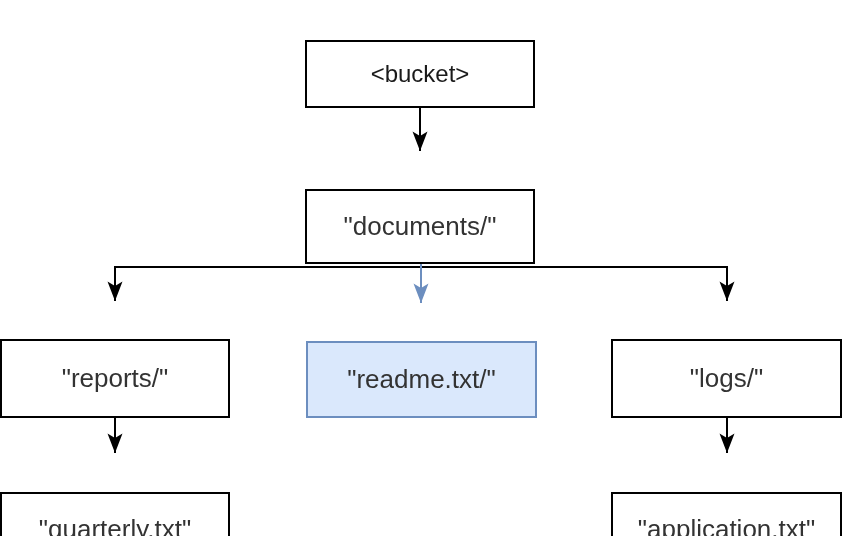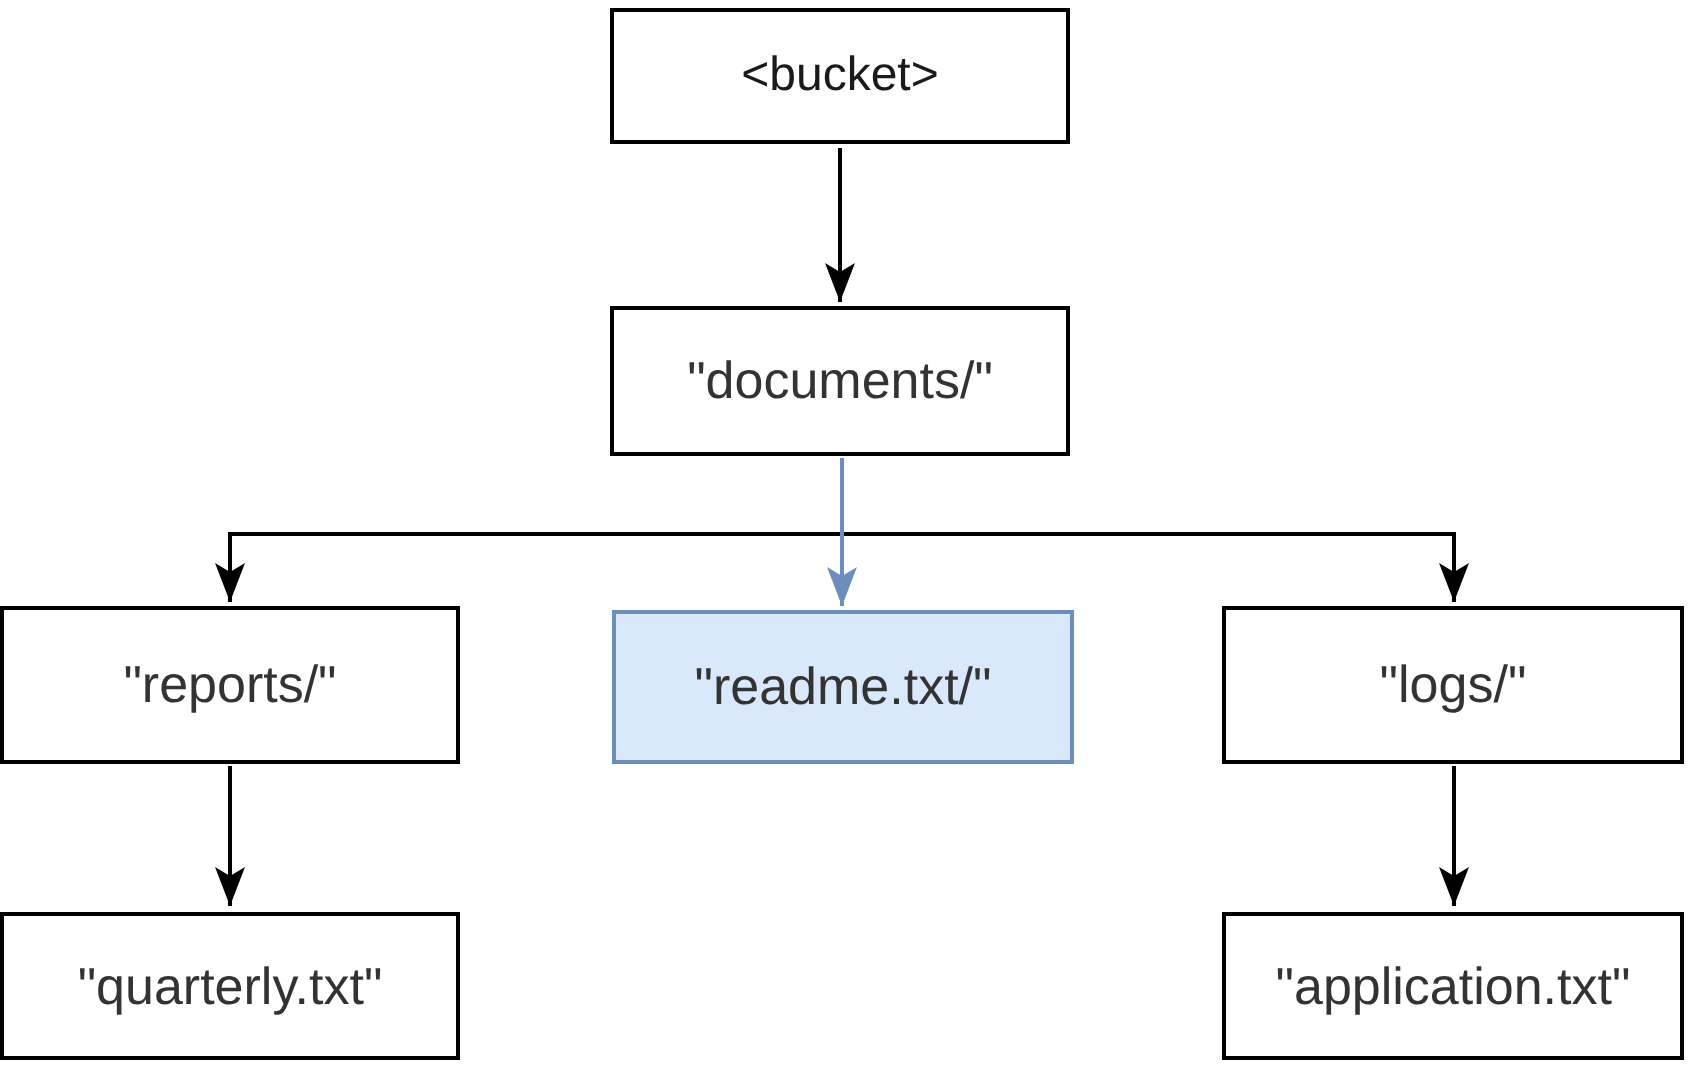--- a/index.html
+++ b/index.html
@@ -39,20 +39,21 @@
     box-sizing: border-box;
     background: var(--node-fill, #ffffff);
     border: 2px solid var(--node-stroke, #000000);
     display: flex;
     align-items: center;
     justify-content: center;
     font-size: 26px;
     color: #333333;
     white-space: nowrap;
     text-align: center;
+    margin-top: 36px;
   }
   .node--highlight {
     background: var(--highlight-fill, #dae8fc);
     border-color: var(--highlight-stroke, #6c8ebf);
   }
   .node--root {
     font-size: 24px;
     color: #1a1a1a;
   }
 </style>

